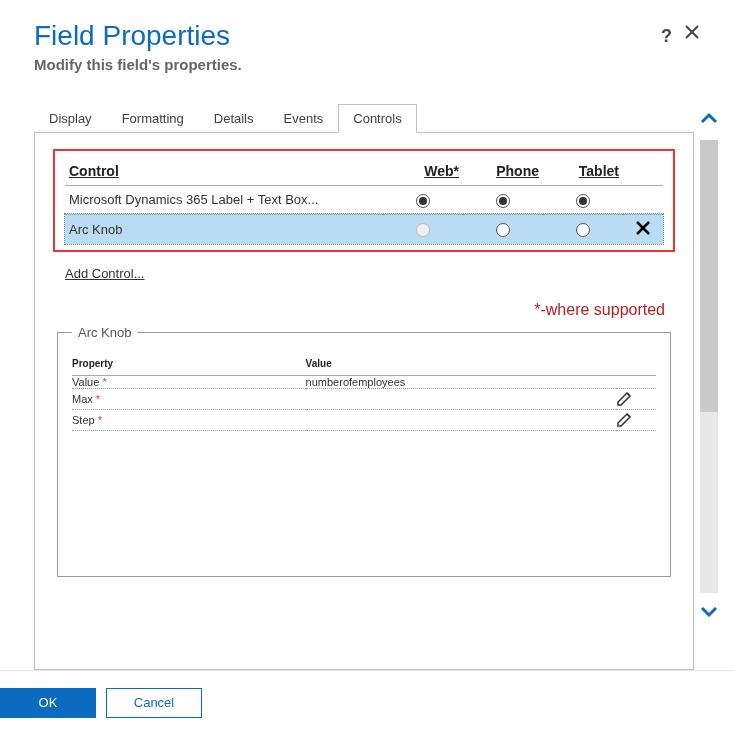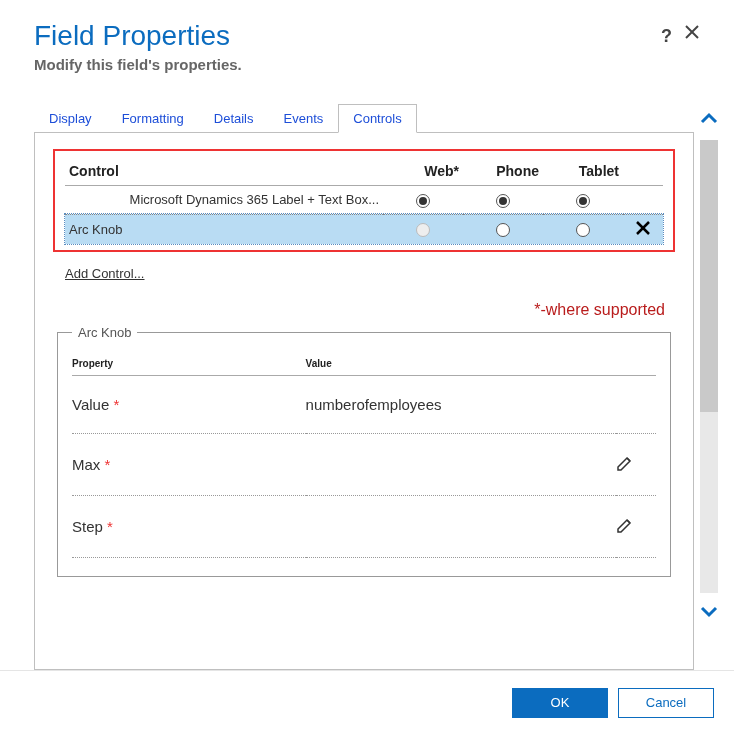--- a/index.html
+++ b/index.html
@@ -8,51 +8,51 @@
   .header { padding:20px 34px 10px 34px; }
   .title-row { display:flex; align-items:flex-start; }
   .title { font-size:28px; font-weight:300; color:#0b6cbf; flex:1; }
   .help-icon { font-size:18px; font-weight:bold; color:#444; margin-right:12px; cursor:pointer; padding-top:6px;}
   .close-icon { cursor:pointer; padding-top:4px;}
   .close-icon svg { width:16px; height:16px; }
   .subtitle { font-size:15px; color:#666; margin-top:4px;font-weight:bold; }
   .body { flex:1; display:flex; padding:0 10px 0 34px; overflow:hidden; }
   .main { flex:1; display:flex; flex-direction:column; padding-top:20px; }
   .tabstrip { display:flex; border-bottom:1px solid #bfbfbf; }
-  .tab { padding:6px 14px; font-size:13px; color:#1d4ed8; cursor:pointer; position:relative; top:1px; border:1px solid transparent; }
+  .tab { padding:6px 14px; font-size:13px; color:#404040; cursor:pointer; position:relative; top:1px; border:1px solid transparent; }
   .tab.active { border:1px solid #bfbfbf; border-bottom:1px solid #fff; background:#fff; }
   .tabcontent { flex:1; border:1px solid #bfbfbf; border-top:none; padding:16px 18px; overflow:hidden; position:relative;}
   .callout { border:2px solid #e33; padding:6px 10px 6px 10px; margin-bottom:10px;}
   .ctl-table { width:100%; border-collapse:collapse; }
-  .ctl-table th { text-align:left; font-size:14px; font-weight:700; padding:6px 4px; border-bottom:1px solid #aaa; color:#222;}
+  .ctl-table th { text-align:left; font-size:14px; font-weight:700; padding:6px 4px; border-bottom:1px solid #aaa; color:#222;text-decoration:underline;}
   .ctl-table th.center { text-align:right; width:80px; }
   .ctl-table td { padding:6px 4px; font-size:13px; }
   .ctl-table td.center { text-align:center; }
   .row-sel { background:#b9dcf3; outline:1px dotted #5a8cbf; }
-  .row-default { border-bottom:1px dotted #888;text-align:right; }
+  .row-default { border-bottom:1px dotted #888; }
   .radio { display:inline-block; width:14px; height:14px; border:1px solid #555; border-radius:50%; background:#fff; position:relative; vertical-align:middle; cursor:pointer;}
   .radio.checked::after { content:""; position:absolute; left:2px; top:2px; width:8px; height:8px; background:#333; border-radius:50%; }
   .radio.disabled { border-color:#bbb; background:#eee; cursor:default;}
   .del-x svg { width:14px; height:14px; }
   .addlink { display:inline-block; margin:4px 8px 0 12px; color:#333; text-decoration:underline; cursor:pointer; font-size:13px;}
   .note { text-align:right; color:#b91c1c; font-size:16px; margin:20px 10px 6px 0;}
   .fieldset { border:1px solid #999; margin:0 4px; padding:12px 14px 6px 14px; height:252px;}
   .fieldset-legend { padding:0 6px; color:#555; font-size:13px; }
   .prop-table { width:100%; border-collapse:collapse; }
   .prop-table th { text-align:left; font-size:10px; font-weight:700; padding:6px 0; border-bottom:1px solid #aaa; color:#222; }
-  .prop-table td { padding:20px 0; border-bottom:1px dotted #999; font-size:15px;}
+  .prop-table td { padding:0 0; border-bottom:1px dotted #999; font-size:11px;}
   .req { color:#e33; }
   .pencil { cursor:pointer; }
   .pencil svg { width:18px; height:18px; }
   .vscroll { width:30px; display:flex; flex-direction:column; align-items:center; padding-top:20px; padding-bottom:40px; }
   .vscroll .arrow { cursor:pointer; padding:6px 0; }
   .vscroll .arrow svg { width:20px; height:20px; }
   .vscroll .track { flex:1; width:18px; background:#e8e8e8; margin:2px 0; position:relative; }
   .vscroll .thumb { position:absolute; left:0; right:0; top:0; height:60%; background:#c9c9c9; }
-  .footer { height:64px; border-top:1px solid #e5e5e5; display:flex; justify-content:flex-end; align-items:center; padding-right:20px; gap:10px;}
+  .footer { height:64px; border-top:1px solid #e5e5e5; display:flex; align-items:center; padding-right:20px; gap:10px;}
   .btn { width:96px; height:30px; font-size:13px; cursor:pointer; display:flex; align-items:center; justify-content:center;}
   .btn-primary { background:#0b6cbf; color:#fff; border:1px solid #0b6cbf;}
   .btn-secondary { background:#fff; color:#0b6cbf; border:1px solid #0b6cbf;}
 </style>
 </head>
 <body>
 
 <div class="window">
   <div class="header">
     <div class="title-row">

